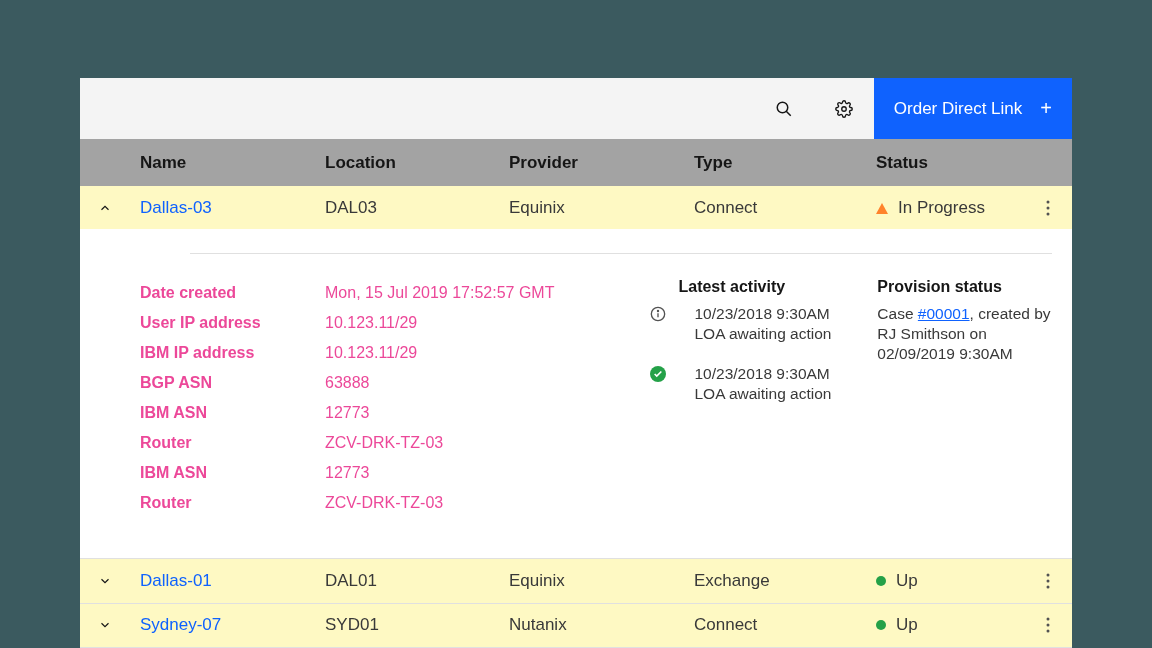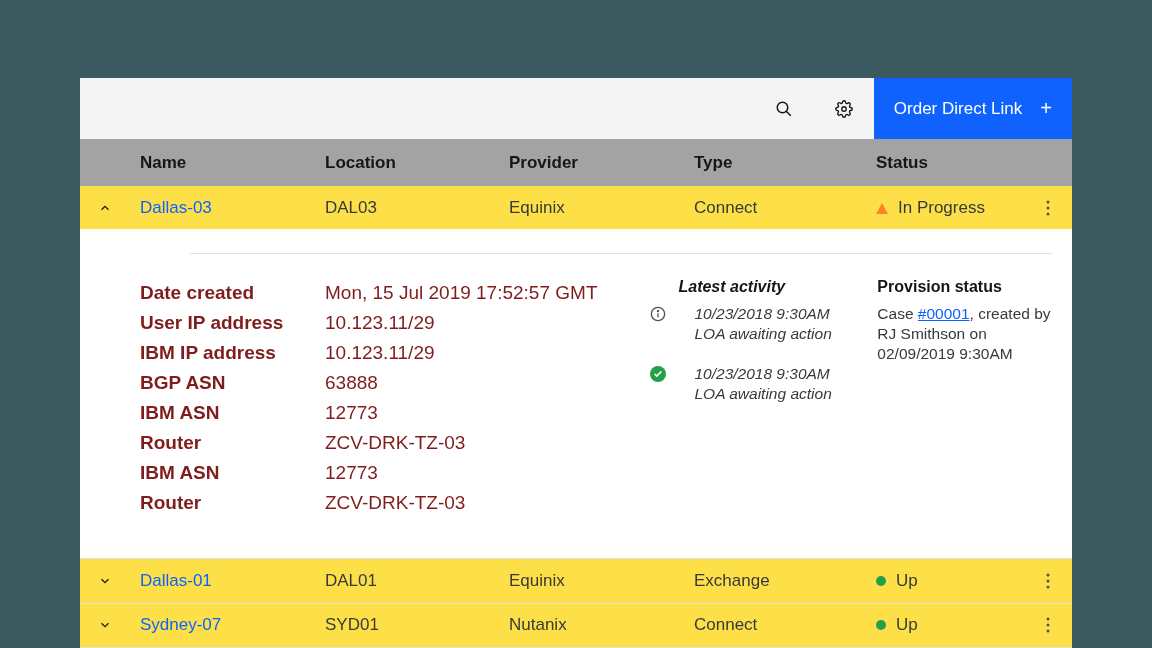--- a/index.html
+++ b/index.html
@@ -68,21 +68,21 @@
     .col-status { flex: 1; }
     .col-menu { width: 48px; }
     .row {
       height: 57px;
       display: flex;
       align-items: center;
       padding-left: 18px;
       font-size: 17px;
       color: #393939;
       border-bottom: 1px solid #e0e0e0;
-      background: #fde047;
+      background: #fef9c3;
     }
     .expand-toggle {
       width: 42px;
       display: flex;
       align-items: center;
       justify-content: flex-start;
       cursor: pointer;
       color: #161616;
     }
     .link { color: #0f62fe; cursor: pointer; }
@@ -117,27 +117,27 @@
       margin-left: 50px;
       margin-bottom: 24px;
     }
     .expand-content {
       display: flex;
       gap: 0;
     }
     .detail-block { width: 555px; }
     .detail-row {
       display: flex;
-      font-size: 19px;
+      font-size: 16px;
       line-height: 30px;
-      color: #7f1d1d;
+      color: #ec4899;
     }
     .detail-label { width: 185px; font-weight: 600; }
     .detail-value { flex: 1; font-weight: 400; }
-    .activity-block { width: 205px; font-style: italic; }
+    .activity-block { width: 205px; }
     .activity-head { font-weight: 600; font-size: 16px; margin-bottom: 8px; color: #161616; }
     .activity-item {
       display: flex;
       gap: 28px;
       font-size: 15.5px;
       line-height: 20px;
       margin-bottom: 20px;
       color: #393939;
     }
     .activity-icon-wrap {

